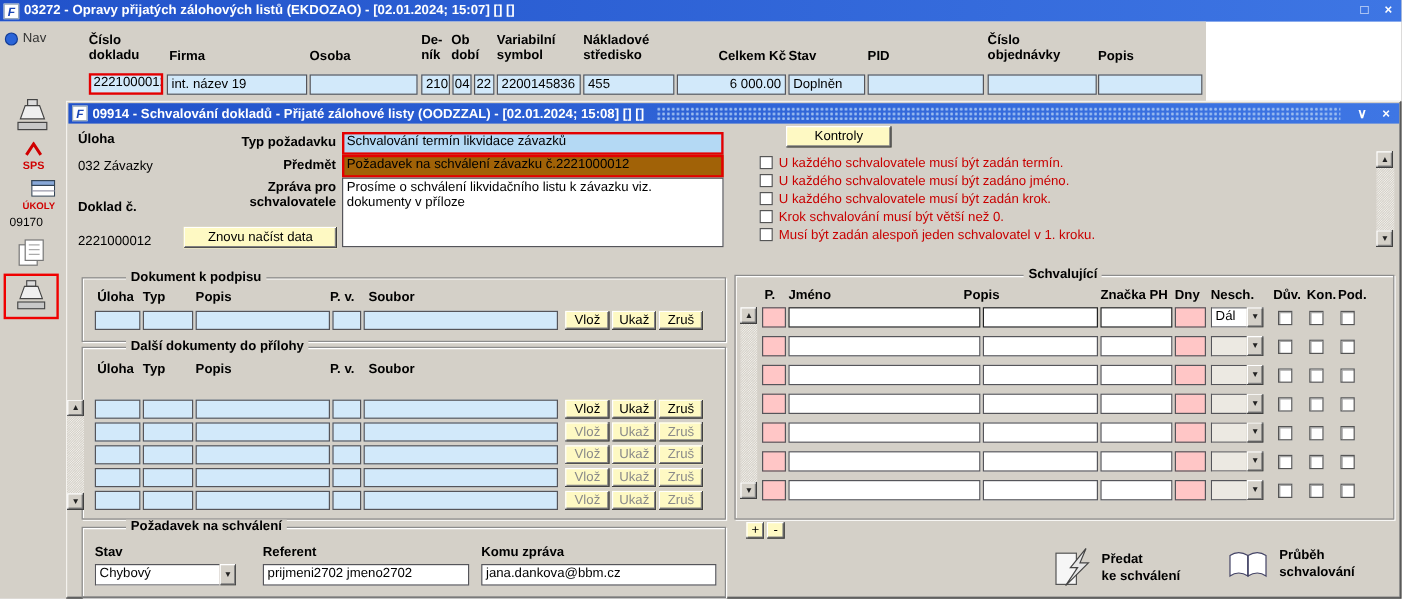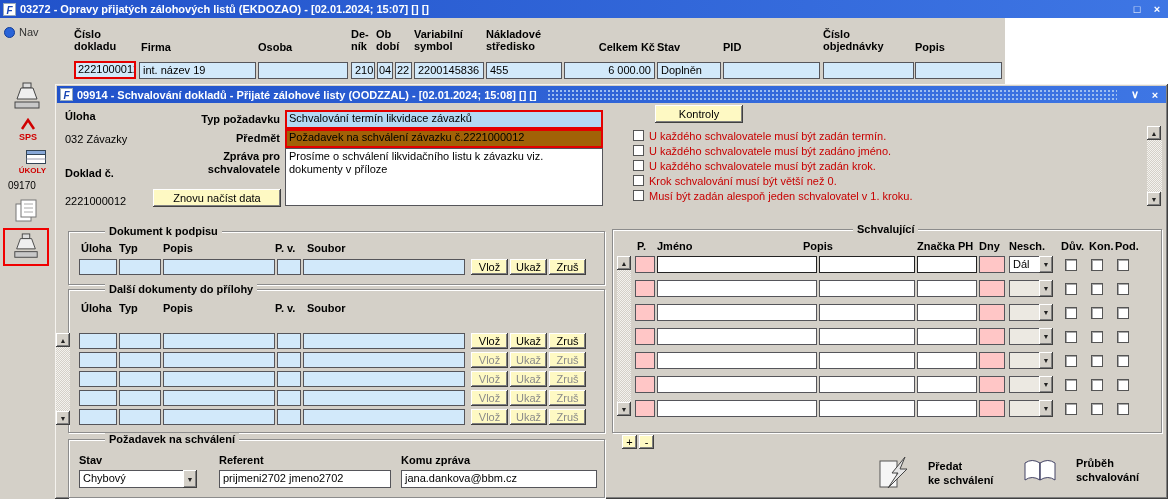--- a/index.html
+++ b/index.html
@@ -30,21 +30,21 @@
   .cbs{width:11px;height:11px;background:#fff;border:1px solid #555;flex:none}
   .redtext{color:#c80000}
   .sbar{display:flex;flex-direction:column}
   .sbtn{width:14px;height:14px;flex:none;background:#d4d0c8;box-shadow:inset -1px -1px 0 #404040,inset 1px 1px 0 #fff,inset -2px -2px 0 #808080;display:flex;align-items:center;justify-content:center;font-size:7px;color:#222}
   .strack{flex:1;background-color:#d4d0c8;background-image:linear-gradient(45deg,#f4f2ee 25%,transparent 25%,transparent 75%,#f4f2ee 75%),linear-gradient(45deg,#f4f2ee 25%,transparent 25%,transparent 75%,#f4f2ee 75%);background-size:2px 2px;background-position:0 0,1px 1px}
   .combo{display:flex;overflow:hidden}
   .cfield{flex:1;border:1px solid #55555a;border-right:none;background:#fff;padding:1px 3px;overflow:hidden;white-space:nowrap;line-height:13px}
   .carrow{width:14px;flex:none;background:#d4d0c8;box-shadow:inset -1px -1px 0 #404040,inset 1px 1px 0 #fff,inset -2px -2px 0 #808080;display:flex;align-items:center;justify-content:center;font-size:7px;color:#222}
   .chk-row{display:flex;align-items:center;gap:5px;height:15px}
   .fgwin{background:#d4d0c8;box-shadow:inset -1px -1px 0 #404040,inset 1px 1px 0 #f4f2ee,inset -2px -2px 0 #808080}
-  .action{display:flex;align-items:center;gap:19px;cursor:default}
+  .action{display:flex;align-items:center;gap:9px;cursor:default}
   .action .lbl{line-height:14px}
 </style>
 </head>
 <body>
 
 <div class="screen">
 
   <div class="abs titlebar" style="left:0;top:0;width:1168px;height:18px">
     <span class="app-icon">F</span>
     <span class="title-text">03272 - Opravy přijatých zálohových listů (EKDOZAO) - [02.01.2024; 15:07]  []  []</span>

